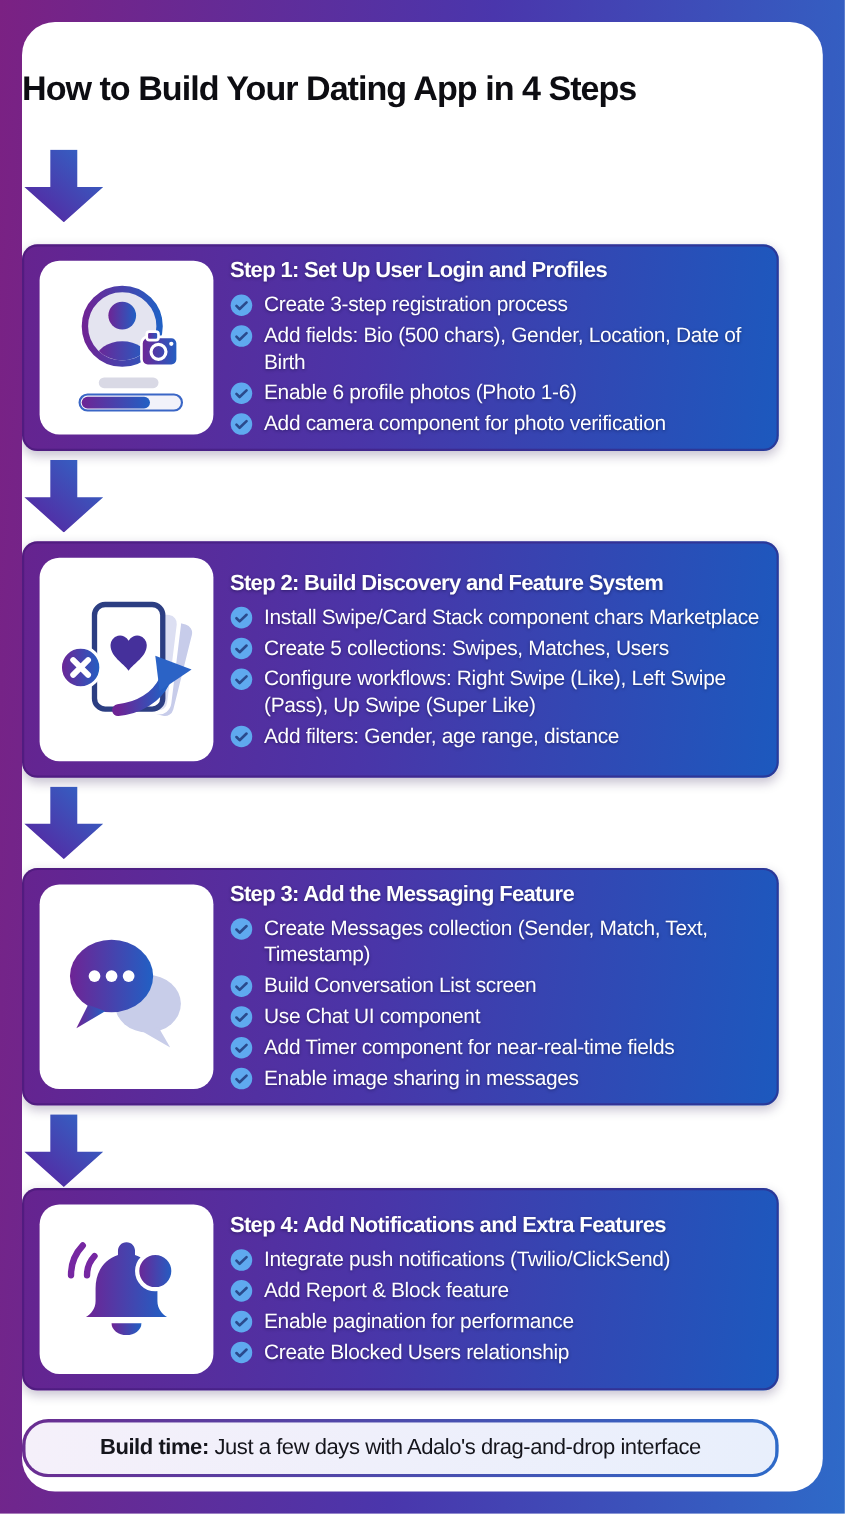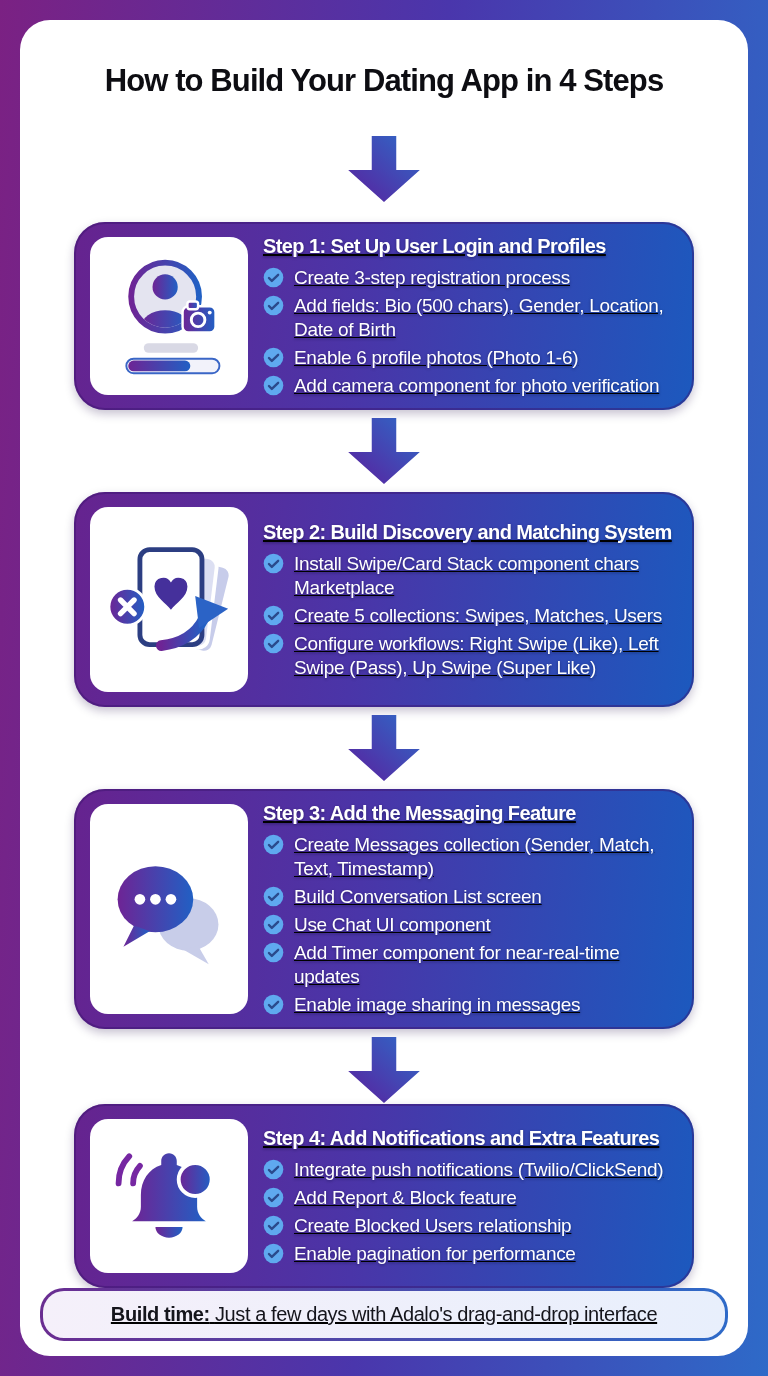--- a/index.html
+++ b/index.html
@@ -4,58 +4,57 @@
 <style>
   html,body{margin:0;padding:0}
   body{
     width:768px;height:1376px;overflow:hidden;position:relative;
     font-family:"Liberation Sans",sans-serif;
     background:linear-gradient(94deg,#7B2183 0%,#4A36AC 52%,#2E6AC8 100%);
   }
   .frame{position:absolute;inset:0;padding:20px;box-sizing:border-box}
   .panel{
     width:728px;height:1336px;background:#ffffff;border-radius:30px;
-    display:flex;flex-direction:column;align-items:center;box-sizing:border-box;overflow:hidden;
+    display:flex;flex-direction:column;align-items:flex-start;box-sizing:border-box;overflow:hidden;
   }
   h1.page-title{
     margin:40px 0 0;line-height:42px;text-align:center;color:#0d0d12;
     font-size:31px;font-weight:bold;letter-spacing:-0.9px;
   }
   .arrow{width:76px;height:66px;flex-shrink:0}
   .arrow.first{margin-top:34px}
   .arrow.mid{margin-top:8px}
   .step{
-    display:flex;width:620px;box-sizing:border-box;border-radius:31px;flex-shrink:0;
+    display:flex;width:688px;box-sizing:border-box;border-radius:14px;flex-shrink:0;
     background:linear-gradient(96deg,#66238F 0%,#4A35A8 46%,#1C59BE 100%);
     box-shadow:inset 0 0 0 2px rgba(58,20,108,0.45), 0 4px 10px rgba(30,10,70,0.25);
-    text-decoration:underline;
   }
   .iconbox{
     width:158px;margin:15px 0 15px 16px;background:#ffffff;border-radius:18px;
     display:flex;align-items:center;justify-content:center;flex-shrink:0;
   }
   .iconbox svg{width:128px;height:128px}
   .content{flex:1;padding:13px 8px 12px 15px;display:flex;flex-direction:column;justify-content:center;min-width:0}
   .content h2{
     margin:0 0 8px;color:#ffffff;font-size:20px;font-weight:bold;letter-spacing:-0.6px;
     white-space:nowrap;text-shadow:0 1px 3px rgba(5,5,40,0.45);
   }
   .content ul{list-style:none;margin:0;padding:0;display:flex;flex-direction:column;gap:4px}
   .content li{
     display:flex;gap:10px;align-items:flex-start;color:#ffffff;
     font-size:19px;letter-spacing:-0.3px;line-height:24px;
     text-shadow:0 1px 3px rgba(5,5,40,0.45);
   }
   .chk{width:21px;height:21px;flex-shrink:0;margin-top:1px}
   .pill{
-    width:688px;height:53px;flex-shrink:0;border-radius:24px;
+    width:688px;height:53px;margin-top:26px;flex-shrink:0;border-radius:24px;
     border:3px solid transparent;box-sizing:border-box;
     background:linear-gradient(90deg,#F5F0FA,#E8EFFC) padding-box,
                linear-gradient(90deg,#6A2D91,#2E6AC8) border-box;
-    display:flex;align-items:center;justify-content:center;text-decoration:underline;
+    display:flex;align-items:center;justify-content:center;
   }
   .pill p{margin:0;color:#15151c;font-size:20px;letter-spacing:-0.4px}
   .pill strong{font-weight:bold}
 </style>
 </head>
 <body>
 
 <svg width="0" height="0" style="position:absolute" aria-hidden="true">
   <defs>
     <linearGradient id="gpb" x1="0" y1="0" x2="1" y2="0">
@@ -157,39 +156,45 @@
             <circle cx="23" cy="73" r="19" fill="url(#gpb)" stroke="#fff" stroke-width="3"></circle>
             <path d="M16 66 L30 80 M30 66 L16 80" stroke="#fff" stroke-width="5.5" stroke-linecap="round"></path>
           </g>
           <g>
             <path d="M58 113 C78 111 94 101 102 85" fill="none" stroke="url(#gpb)" stroke-width="11" stroke-linecap="round"></path>
             <polygon points="93,62 127,75 97,95" fill="#2B63C6"></polygon>
           </g>
         </svg>
       </div>
       <div class="content">
-        <h2>Step 2: Build Discovery and Matching System</h2>
+        <h2>Step 2: Build Discovery and Feature System</h2>
         <ul>
           <li>
               <svg class="chk">
                 <use href="#sym-check"></use>
               </svg>
               <span>Install Swipe/Card Stack component chars Marketplace</span>
             </li>
           <li>
               <svg class="chk">
                 <use href="#sym-check"></use>
               </svg>
               <span>Create 5 collections: Swipes, Matches, Users</span>
             </li>
           <li>
               <svg class="chk">
                 <use href="#sym-check"></use>
               </svg>
               <span>Configure workflows: Right Swipe (Like), Left Swipe (Pass), Up Swipe (Super Like)</span>
+            </li>
+          <li>
+              <svg class="chk">
+                <use href="#sym-check"></use>
+              </svg>
+              <span>Add filters: Gender, age range, distance</span>
             </li>
         </ul>
       </div>
     </section>
 
     <svg class="arrow mid">
         <use href="#sym-arrow"></use>
       </svg>
 
     <section class="step" style="margin-top:8px;min-height:206px">
@@ -226,21 +231,21 @@
           <li>
               <svg class="chk">
                 <use href="#sym-check"></use>
               </svg>
               <span>Use Chat UI component</span>
             </li>
           <li>
               <svg class="chk">
                 <use href="#sym-check"></use>
               </svg>
-              <span>Add Timer component for near-real-time updates</span>
+              <span>Add Timer component for near-real-time fields</span>
             </li>
           <li>
               <svg class="chk">
                 <use href="#sym-check"></use>
               </svg>
               <span>Enable image sharing in messages</span>
             </li>
         </ul>
       </div>
     </section>
@@ -273,27 +278,27 @@
           <li>
               <svg class="chk">
                 <use href="#sym-check"></use>
               </svg>
               <span>Add Report &amp; Block feature</span>
             </li>
           <li>
               <svg class="chk">
                 <use href="#sym-check"></use>
               </svg>
+              <span>Enable pagination for performance</span>
+            </li>
+          <li>
+              <svg class="chk">
+                <use href="#sym-check"></use>
+              </svg>
               <span>Create Blocked Users relationship</span>
-            </li>
-          <li>
-              <svg class="chk">
-                <use href="#sym-check"></use>
-              </svg>
-              <span>Enable pagination for performance</span>
             </li>
         </ul>
       </div>
     </section>
 
     <div class="pill">
       <p><strong>Build time:</strong> <span>Just a few days with Adalo's drag-and-drop interface</span></p>
     </div>
 
   </div>

